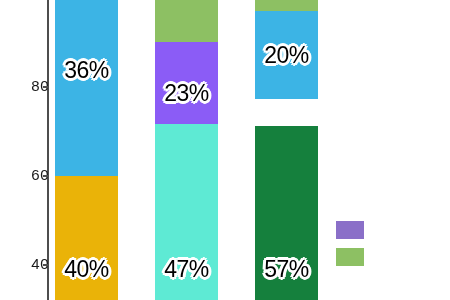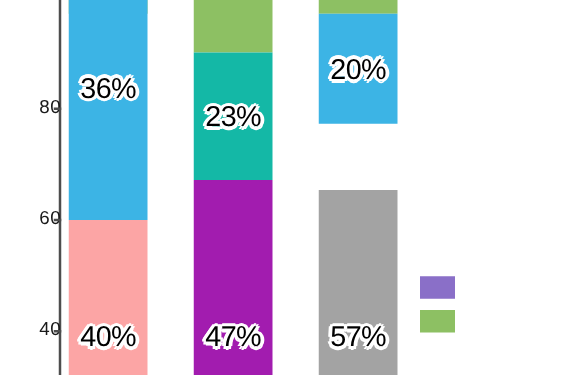--- a/index.html
+++ b/index.html
@@ -145,41 +145,41 @@
     
   </div>
 
   <div class="plot-area">
 
     <div class="bar-column" style="left:6px">
       <div class="bar-seg" style="bottom:289px;height:11px;background:#8dc063"></div>
       <div class="bar-seg" style="bottom:124px;height:212px;background:#3cb4e5">
         <span class="seg-label">36%</span>
       </div>
-      <div class="bar-seg" style="bottom:0px;height:124px;background:#fca5a5">
+      <div class="bar-seg" style="bottom:0px;height:124px;background:#eab308">
         <span class="seg-label" style="position:absolute;bottom:19px">40%</span>
       </div>
     </div>
 
     <div class="bar-column" style="left:106px">
       <div class="bar-seg" style="bottom:258px;height:42px;background:#8dc063"></div>
-      <div class="bar-seg" style="bottom:156px;height:102px;background:#14b8a6">
+      <div class="bar-seg" style="bottom:156px;height:102px;background:#8b5cf6">
         <span class="seg-label">23%</span>
       </div>
-      <div class="bar-seg" style="bottom:0px;height:156px;background:#a21caf">
+      <div class="bar-seg" style="bottom:0px;height:176px;background:#5eead4">
         <span class="seg-label" style="position:absolute;bottom:19px">47%</span>
       </div>
     </div>
 
     <div class="bar-column" style="left:206px">
       <div class="bar-seg" style="bottom:289px;height:11px;background:#8dc063"></div>
       <div class="bar-seg" style="bottom:201px;height:88px;background:#3cb4e5">
         <span class="seg-label">20%</span>
       </div>
-      <div class="bar-seg" style="bottom:0px;height:148px;background:#a3a3a3">
+      <div class="bar-seg" style="bottom:0px;height:174px;background:#15803d">
         <span class="seg-label" style="position:absolute;bottom:19px">57%</span>
       </div>
     </div>
 
   </div>
 
   <div class="legend">
     <div class="legend-row">
       <div class="legend-swatch" style="background:#8a6fc8"></div>
     </div>

